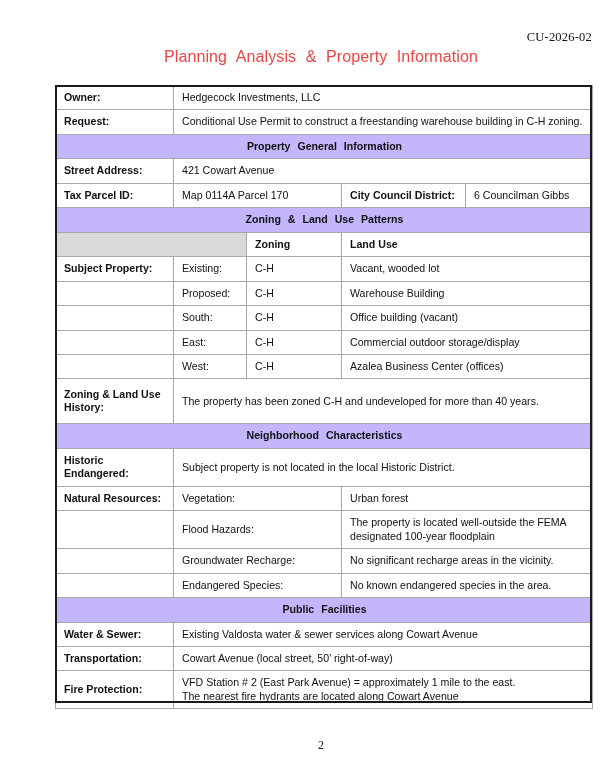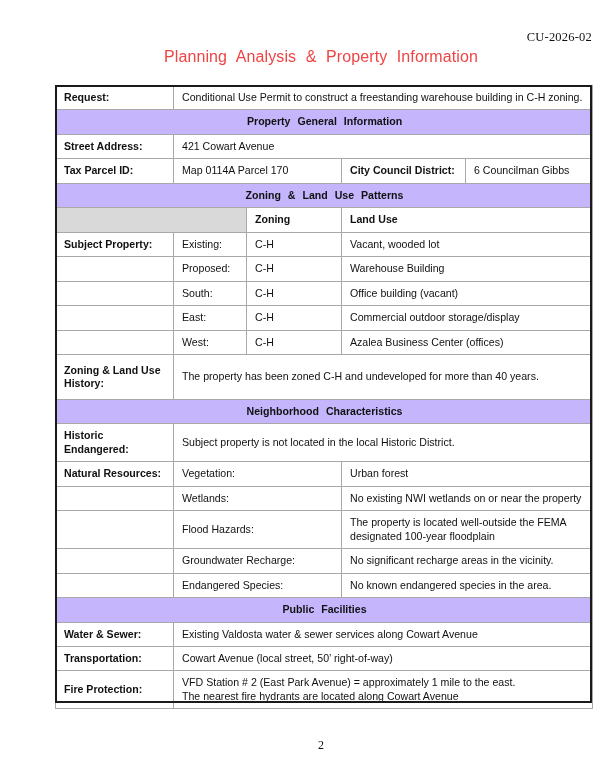--- a/index.html
+++ b/index.html
@@ -130,20 +130,24 @@
     <colgroup>
       <col style="width:118px">
       <col style="width:73px">
       <col style="width:95px">
       <col style="width:124px">
       <col style="width:127px">
     </colgroup>
 
     <tbody>
     <tr>
+      <td class="lbl">Owner:</td>
+      <td colspan="4">Hedgecock Investments, LLC</td>
+    </tr>
+    <tr>
       <td class="lbl">Request:</td>
       <td colspan="4" class="two-line">Conditional Use Permit to construct a freestanding warehouse building in C-H zoning.</td>
     </tr>
 
     <tr>
       <td colspan="5" class="banner">Property  General  Information</td>
     </tr>
     <tr>
       <td class="lbl">Street Address:</td>
       <td colspan="4">421 Cowart Avenue</td>
@@ -205,25 +209,20 @@
       <td class="lbl">Historic Endangered:</td>
       <td colspan="4">Subject property is not located in the local Historic District.</td>
     </tr>
     <tr>
       <td class="lbl">Natural Resources:</td>
       <td colspan="2">Vegetation:</td>
       <td colspan="2">Urban forest</td>
     </tr>
     <tr>
       <td></td>
-      <td colspan="2">Wetlands:</td>
-      <td colspan="2">No existing NWI wetlands on or near the property</td>
-    </tr>
-    <tr>
-      <td></td>
       <td colspan="2">Flood Hazards:</td>
       <td colspan="2" class="two-line">The property is located well-outside the FEMA designated 100-year floodplain</td>
     </tr>
     <tr>
       <td></td>
       <td colspan="2">Groundwater Recharge:</td>
       <td colspan="2">No significant recharge areas in the vicinity.</td>
     </tr>
     <tr>
       <td></td>

